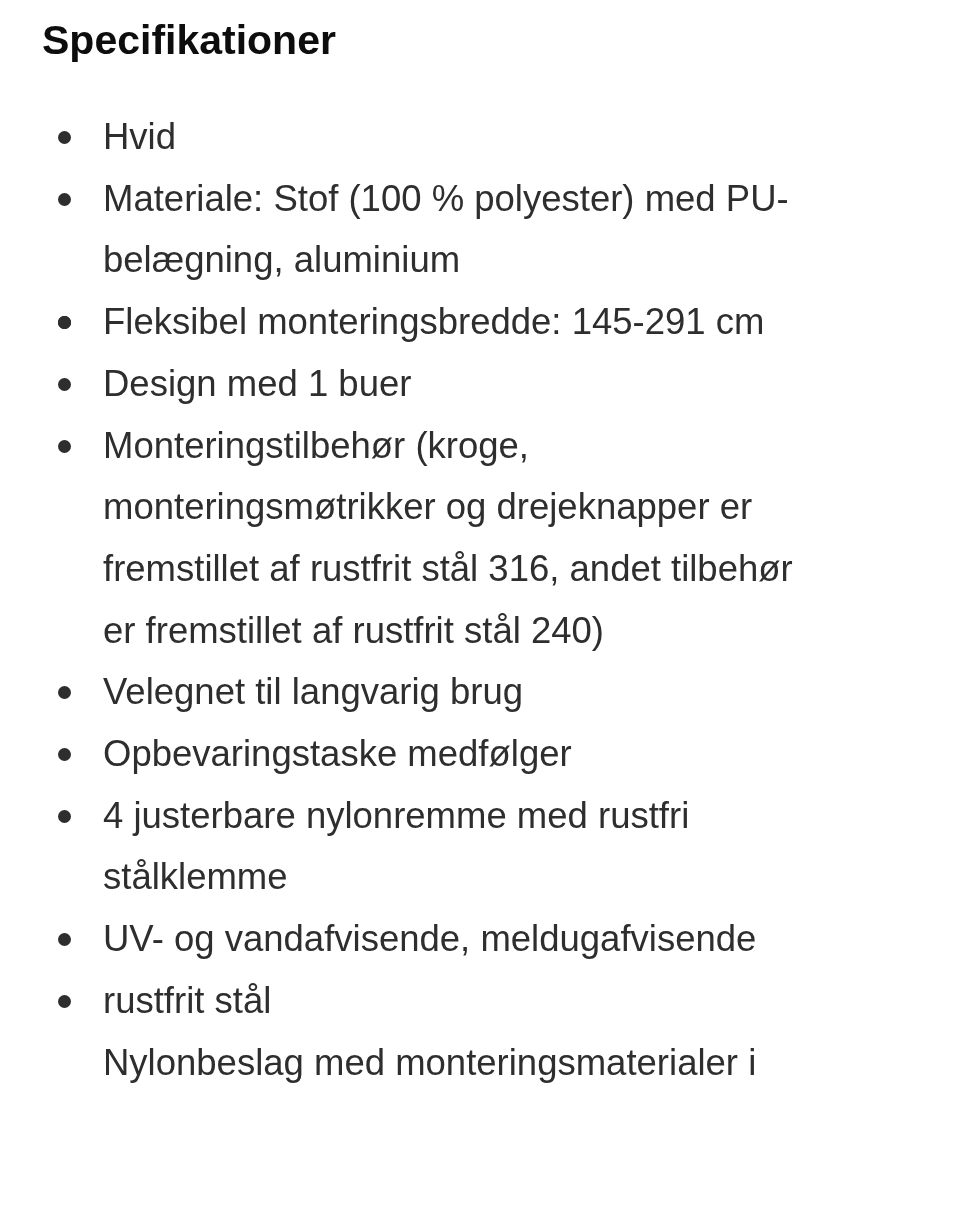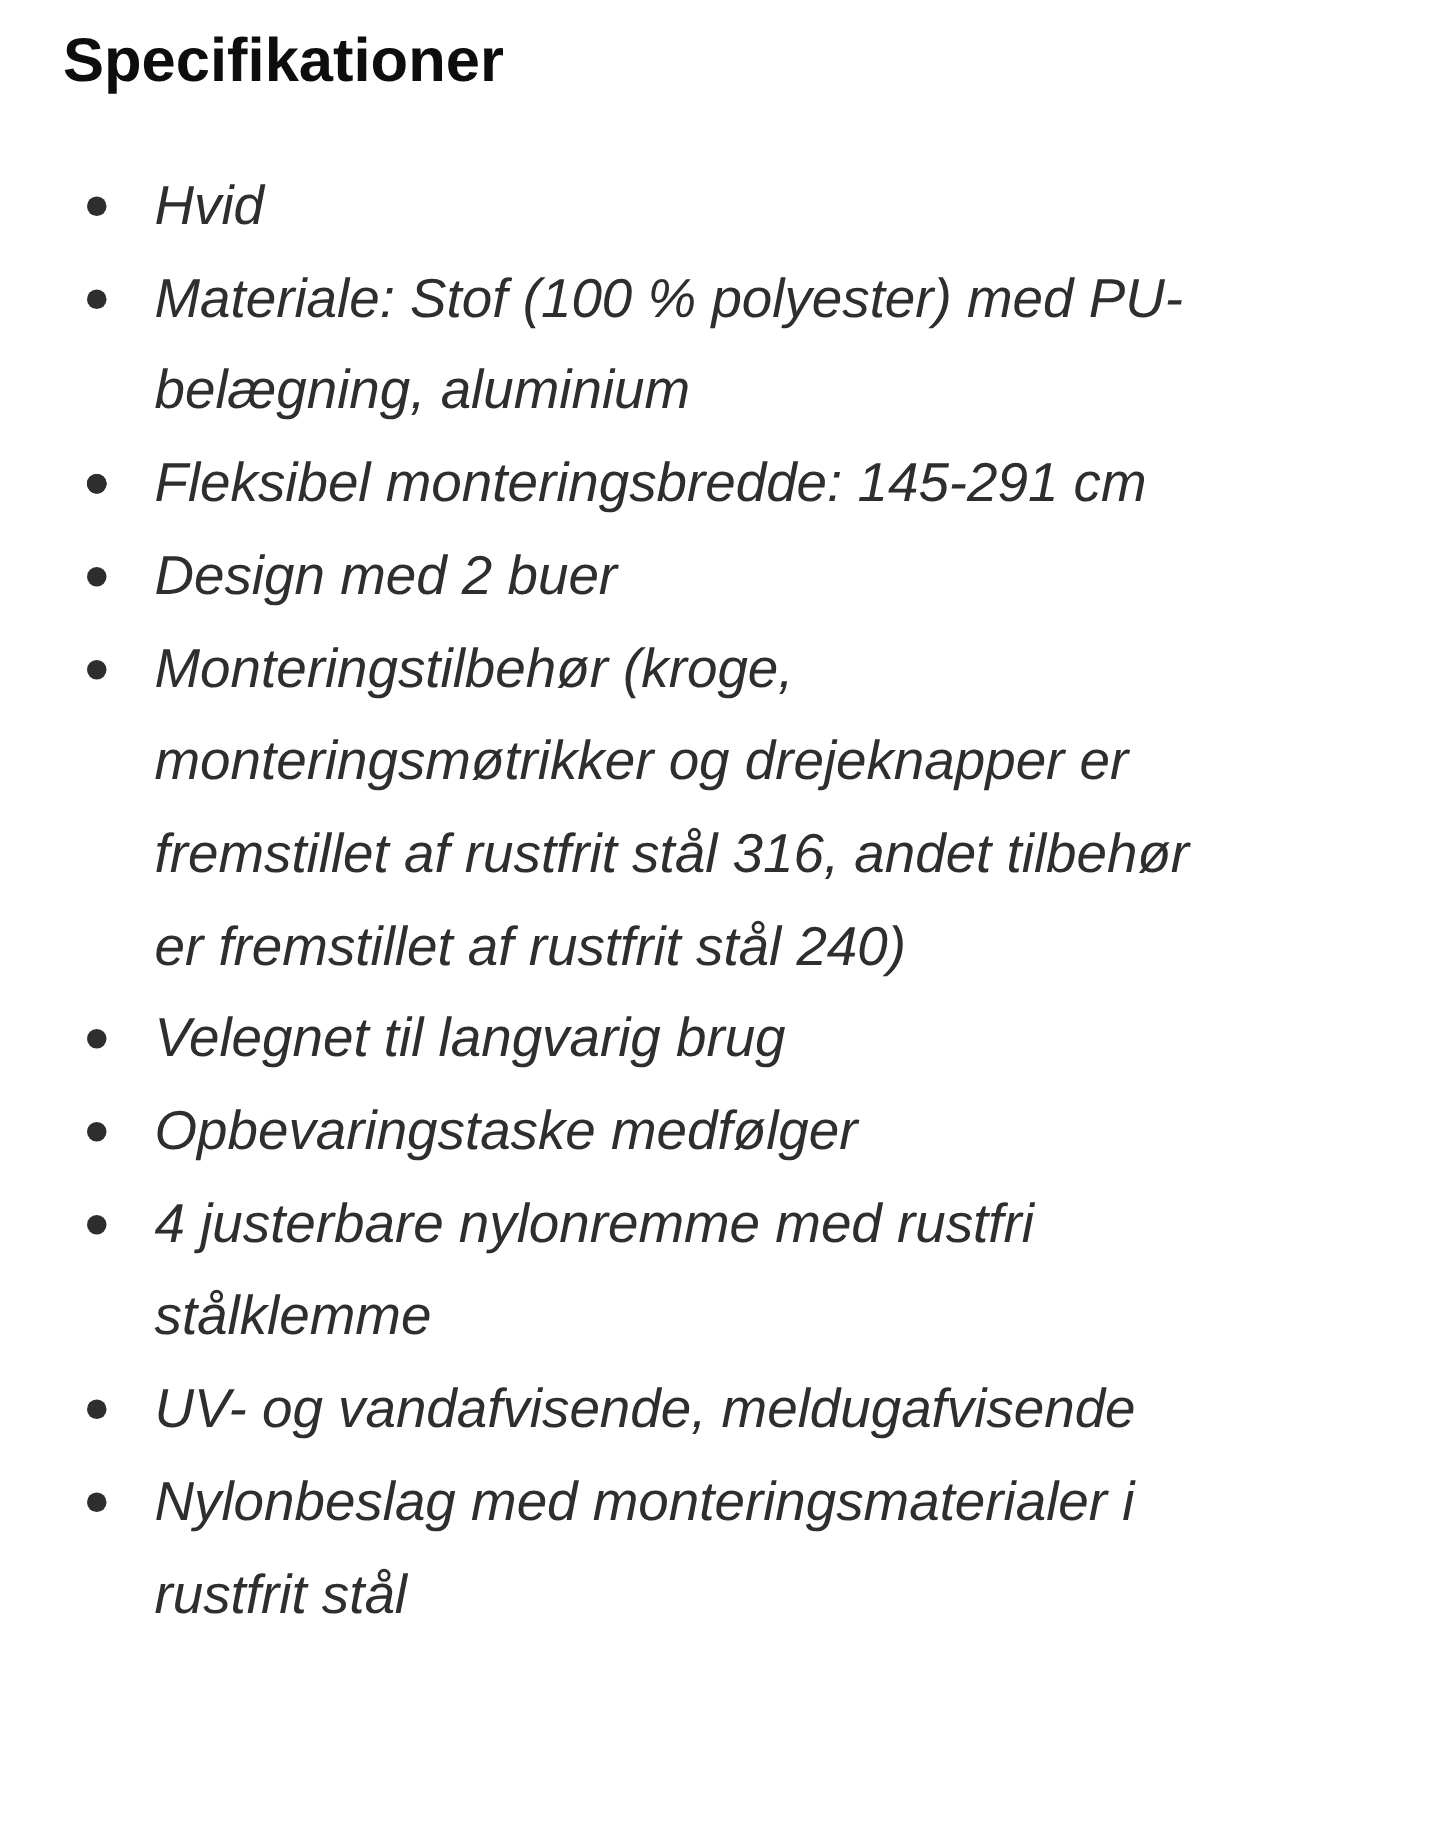--- a/index.html
+++ b/index.html
@@ -52,21 +52,20 @@
       position: absolute;
       left: 58px;
       top: 25px;
       width: 13px;
       height: 13px;
       border-radius: 50%;
       background: #2e2e2e;
     }
     .line {
       display: block;
-      font-style: italic;
     }
   </style>
 </head>
 <body>
 
 <div class="page">
   <h2 class="title">Specifikationer</h2>
 
   <ul class="spec-list">
     <li class="spec-item">
@@ -83,21 +82,21 @@
     </li>
     <li class="spec-item">
       <span class="bullet"></span>
     </li>
     <li class="spec-item">
       <span class="bullet"></span>
       <span class="line">Fleksibel monteringsbredde: 145-291 cm</span>
     </li>
     <li class="spec-item">
       <span class="bullet"></span>
-      <span class="line">Design med 2 buer</span>
+      <span class="line">Design med 1 buer</span>
     </li>
     <li class="spec-item">
       <span class="bullet"></span>
       <span class="line">Monteringstilbehør (kroge,</span>
       <span class="line">monteringsmøtrikker og drejeknapper er</span>
       <span class="line">fremstillet af rustfrit stål 316, andet tilbehør</span>
       <span class="line">er fremstillet af rustfrit stål 240)</span>
     </li>
     <li class="spec-item">
       <span class="bullet"></span>
@@ -111,17 +110,17 @@
       <span class="bullet"></span>
       <span class="line">4 justerbare nylonremme med rustfri</span>
       <span class="line">stålklemme</span>
     </li>
     <li class="spec-item">
       <span class="bullet"></span>
       <span class="line">UV- og vandafvisende, meldugafvisende</span>
     </li>
     <li class="spec-item">
       <span class="bullet"></span>
+      <span class="line">rustfrit stål</span>
       <span class="line">Nylonbeslag med monteringsmaterialer i</span>
-      <span class="line">rustfrit stål</span>
     </li>
   </ul>
 </div>
 
 </body></html>

